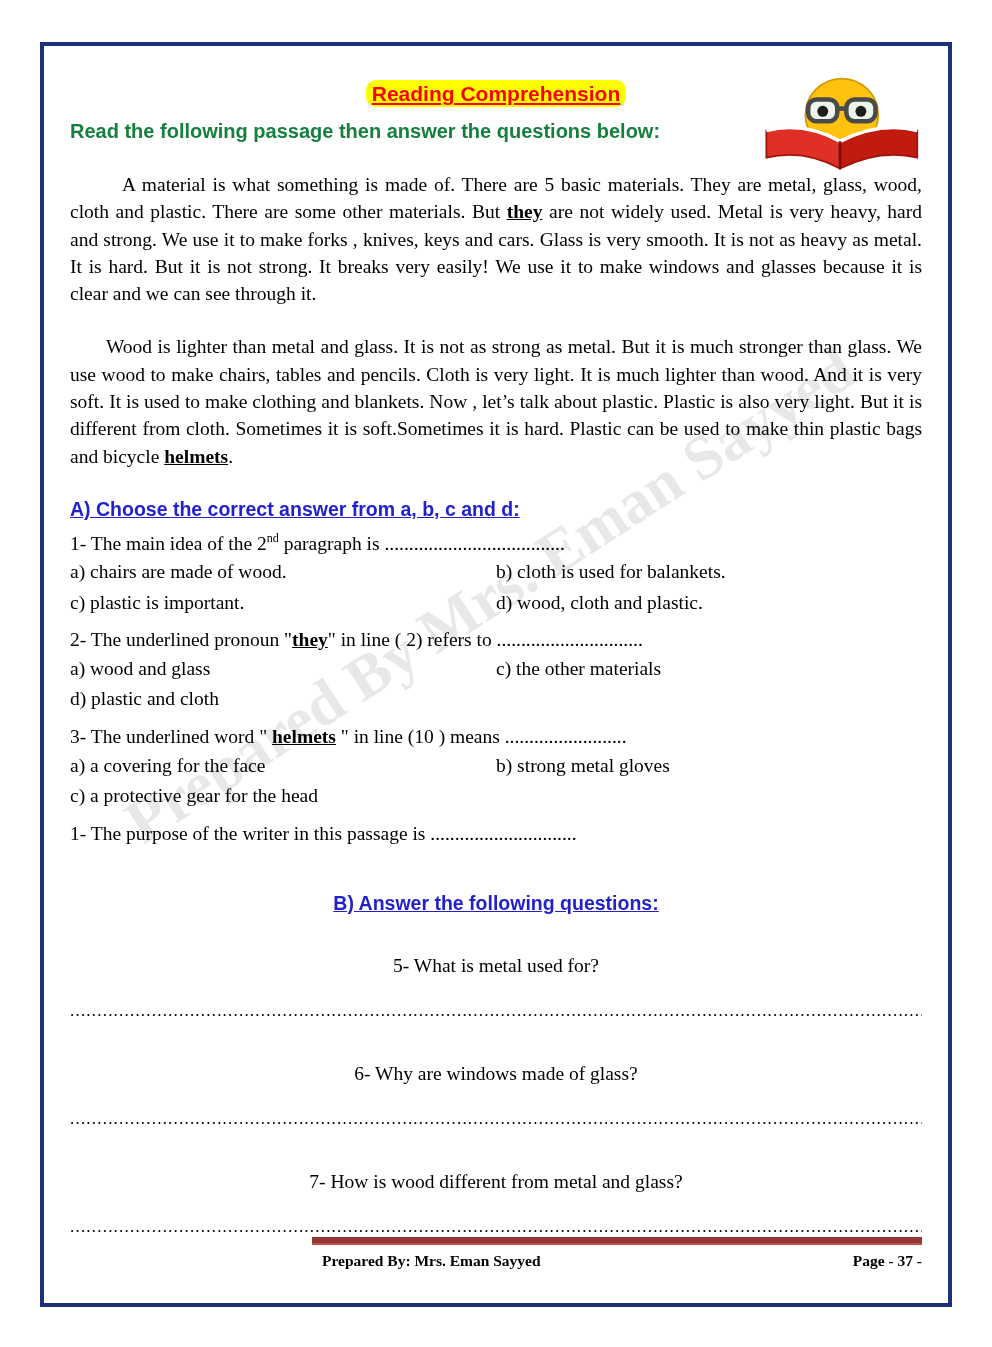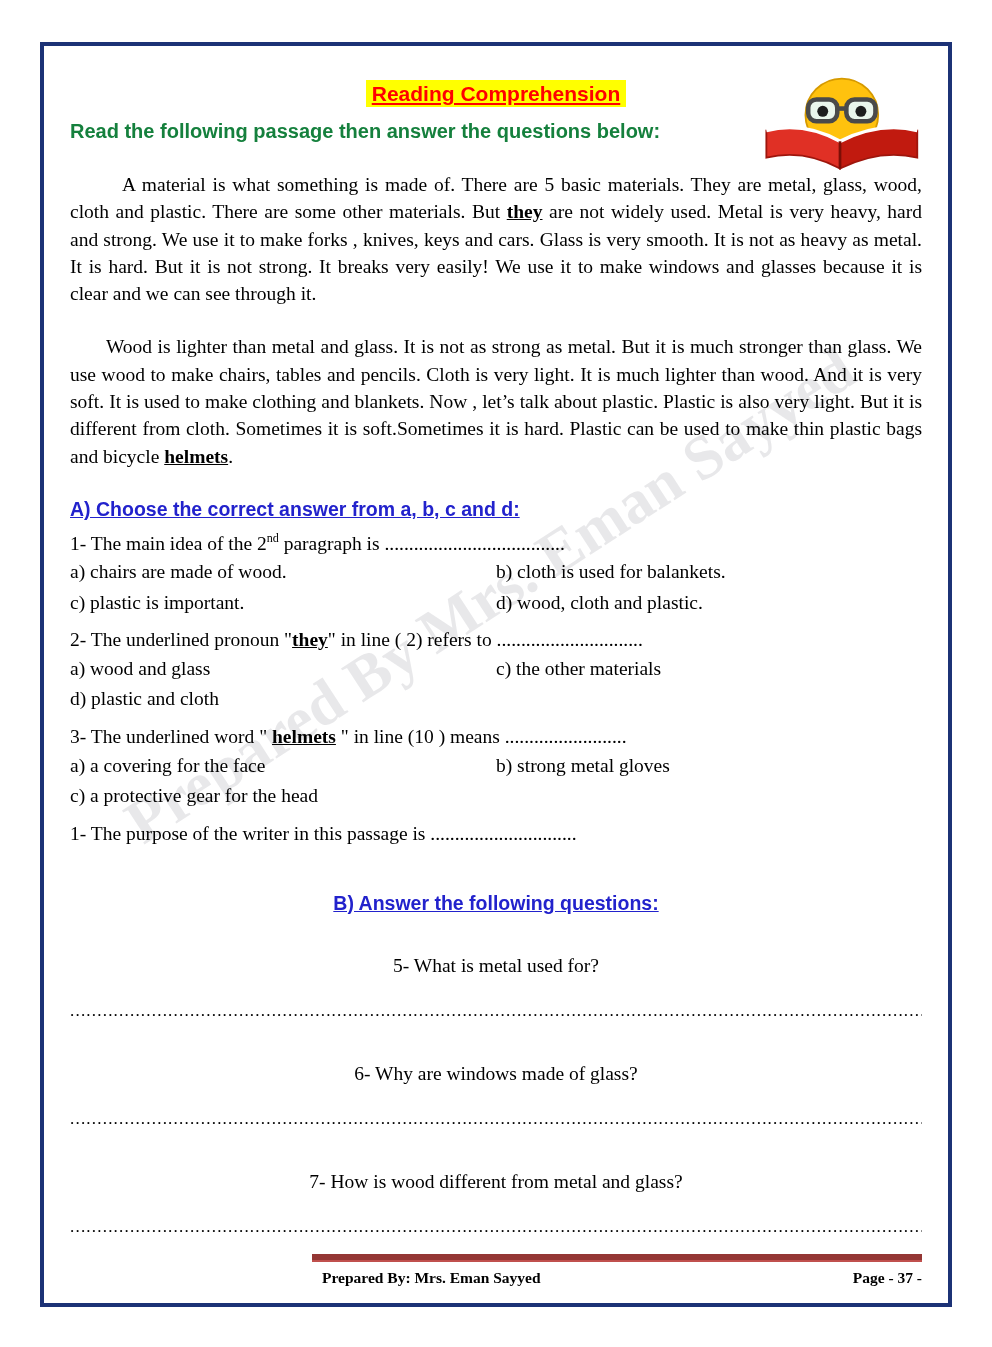--- a/index.html
+++ b/index.html
@@ -34,20 +34,21 @@
     white-space: nowrap;
   }
   .title-row { text-align: center; margin-top: 16px; }
   .title {
     font-family: "Liberation Sans", sans-serif;
     font-weight: bold; font-size: 21px;
     color: #FF0000;
     background: #FFFF00;
     text-decoration: underline;
     padding: 2px 6px;
+    border-radius: 10px;
   }
   .instruction {
     margin-top: 14px;
     font-family: "Liberation Sans", sans-serif;
     font-weight: bold; font-size: 20px;
     color: #15803d;
   }
   .emoji {
     position: absolute;
     top: 28px; right: 18px;
@@ -82,21 +83,21 @@
   .answer-line {
     margin-top: 24px;
     font-size: 17px;
     letter-spacing: 1.2px;
     white-space: nowrap;
     overflow: hidden;
     height: 22px;
   }
   .footer {
     position: absolute;
-    left: 26px; right: 26px; bottom: 16px;
+    left: 26px; right: 26px; bottom: 33px;
   }
   .footer-bar {
     height: 6px;
     margin-left: 242px;
     background: #943634;
     border-bottom: 2px solid #c0504d;
   }
   .footer-row {
     display: flex;
     justify-content: space-between;

